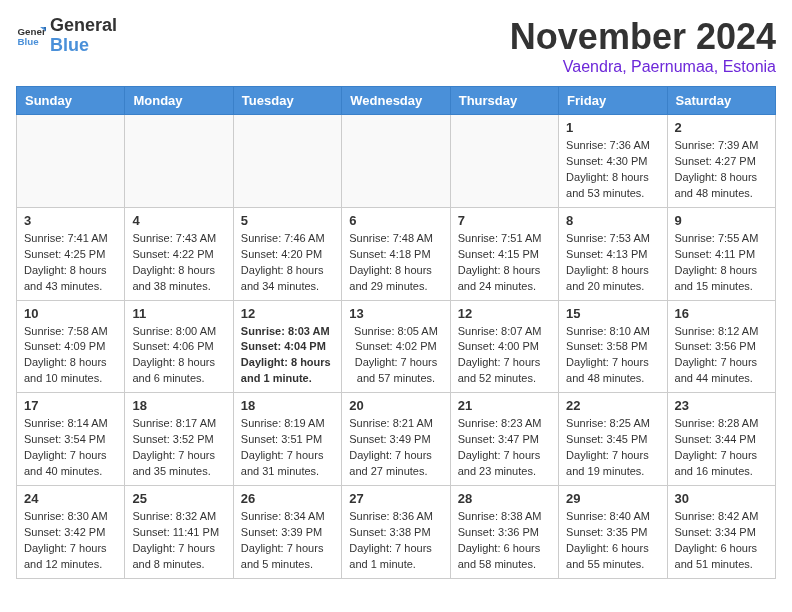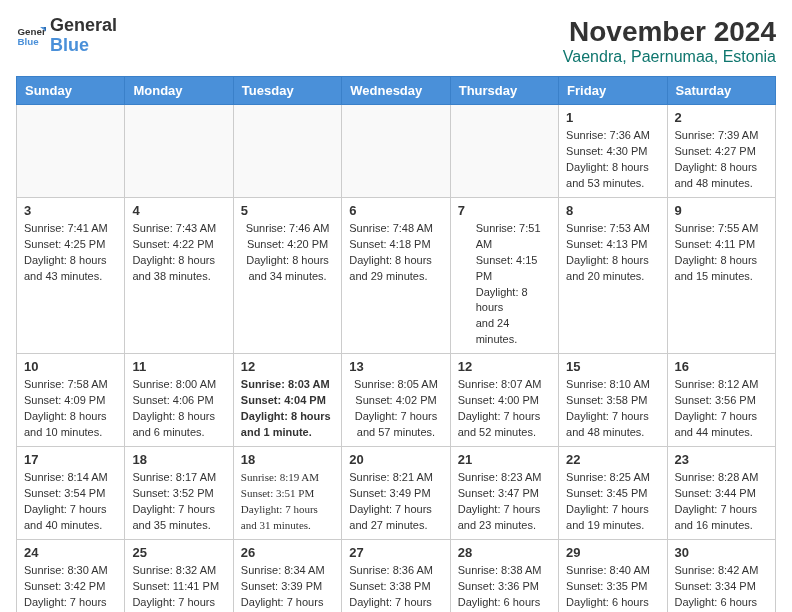--- a/index.html
+++ b/index.html
@@ -28,27 +28,27 @@
       line-height: 1.1;
     }
     .logo-icon {
       width: 30px;
       height: 30px;
     }
     .title-area {
       text-align: right;
     }
     .month-title {
-      font-size: 28px;
+      font-size: 36px;
       font-weight: bold;
       color: #333;
     }
     .subtitle {
       font-size: 16px;
-      color: #0f766e;
+      color: #6d28d9;
     }
     .calendar-table {
       width: 100%;
       border-collapse: collapse;
       table-layout: fixed;
     }
     .calendar-table th {
       background: #4a90d9;
       color: #fff;
       text-align: left;
@@ -146,35 +146,35 @@
         </td>
         <td>
           <div class="day-number">4</div>
           <div class="day-info" style="white-space: pre-line;">Sunrise: 7:43 AM
 Sunset: 4:22 PM
 Daylight: 8 hours
 and 38 minutes.</div>
         </td>
         <td>
           <div class="day-number">5</div>
-          <div class="day-info" style="white-space: pre-line; text-align: center;">Sunrise: 7:46 AM
+          <div class="day-info" style="white-space: pre-line;">Sunrise: 7:46 AM
 Sunset: 4:20 PM
 Daylight: 8 hours
 and 34 minutes.</div>
         </td>
         <td>
           <div class="day-number">6</div>
           <div class="day-info" style="white-space: pre-line;">Sunrise: 7:48 AM
 Sunset: 4:18 PM
 Daylight: 8 hours
 and 29 minutes.</div>
         </td>
         <td>
           <div class="day-number">7</div>
-          <div class="day-info" style="white-space: pre-line; margin-left: 18px;">Sunrise: 7:51 AM
+          <div class="day-info" style="white-space: pre-line;">Sunrise: 7:51 AM
 Sunset: 4:15 PM
 Daylight: 8 hours
 and 24 minutes.</div>
         </td>
         <td>
           <div class="day-number">8</div>
           <div class="day-info" style="white-space: pre-line;">Sunrise: 7:53 AM
 Sunset: 4:13 PM
 Daylight: 8 hours
 and 20 minutes.</div>
@@ -248,21 +248,21 @@
         </td>
         <td>
           <div class="day-number">18</div>
           <div class="day-info" style="white-space: pre-line;">Sunrise: 8:17 AM
 Sunset: 3:52 PM
 Daylight: 7 hours
 and 35 minutes.</div>
         </td>
         <td>
           <div class="day-number">18</div>
-          <div class="day-info" style="white-space: pre-line; font-family: Liberation Serif, serif;">Sunrise: 8:19 AM
+          <div class="day-info" style="white-space: pre-line;">Sunrise: 8:19 AM
 Sunset: 3:51 PM
 Daylight: 7 hours
 and 31 minutes.</div>
         </td>
         <td>
           <div class="day-number">20</div>
           <div class="day-info" style="white-space: pre-line;">Sunrise: 8:21 AM
 Sunset: 3:49 PM
 Daylight: 7 hours
 and 27 minutes.</div>

